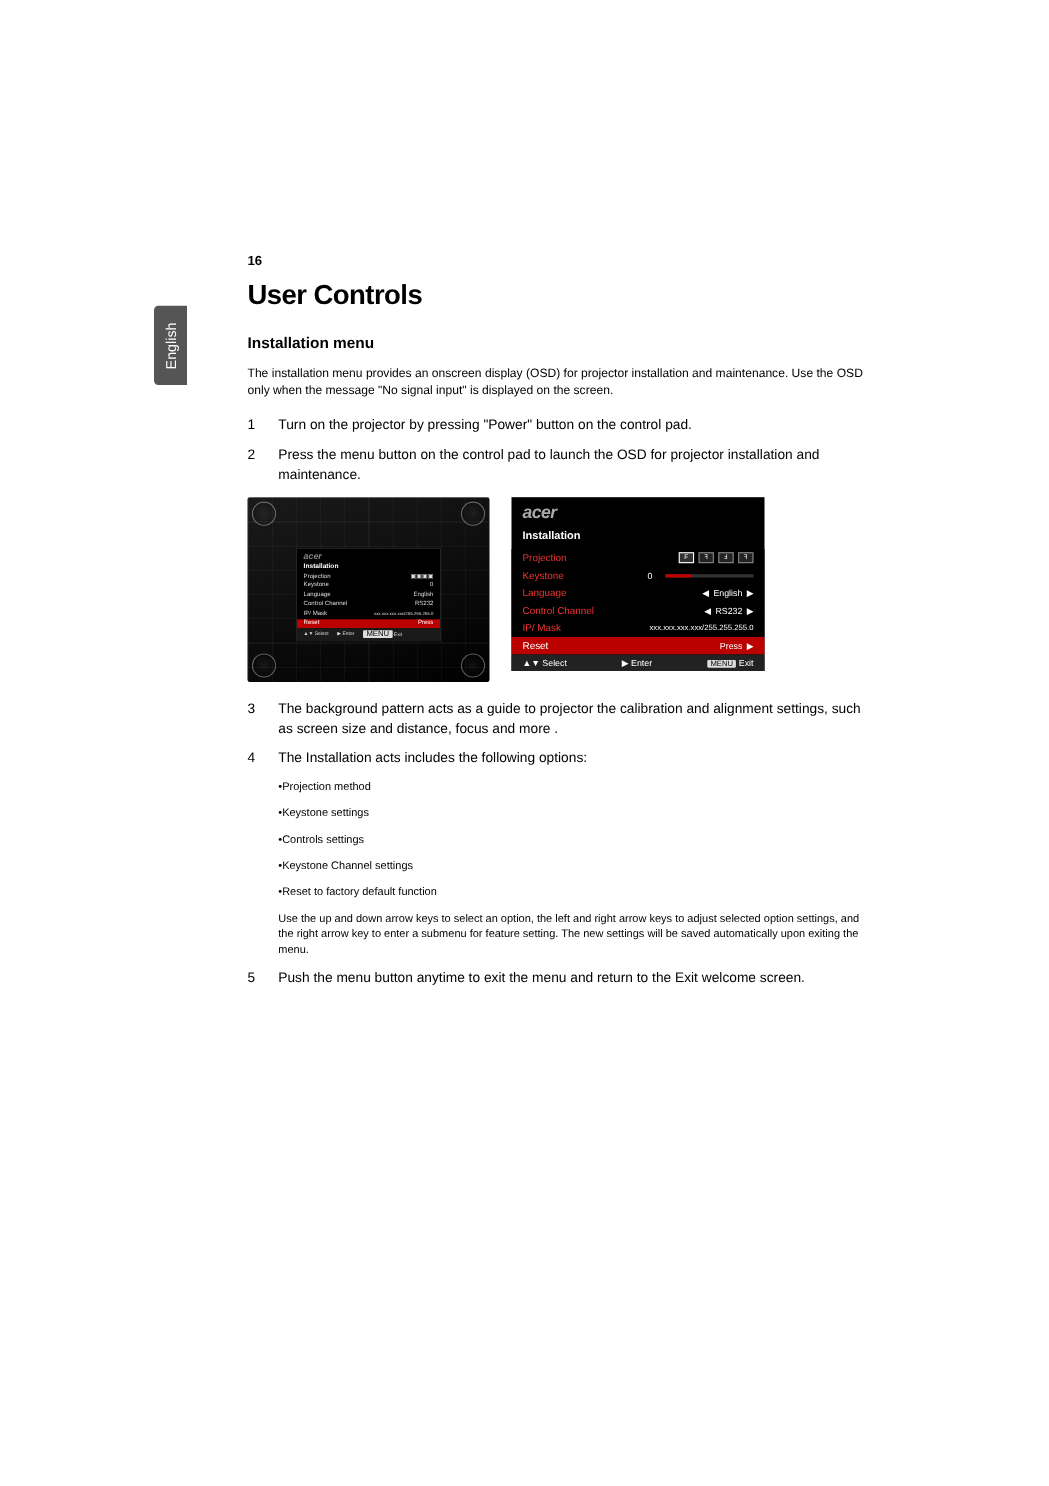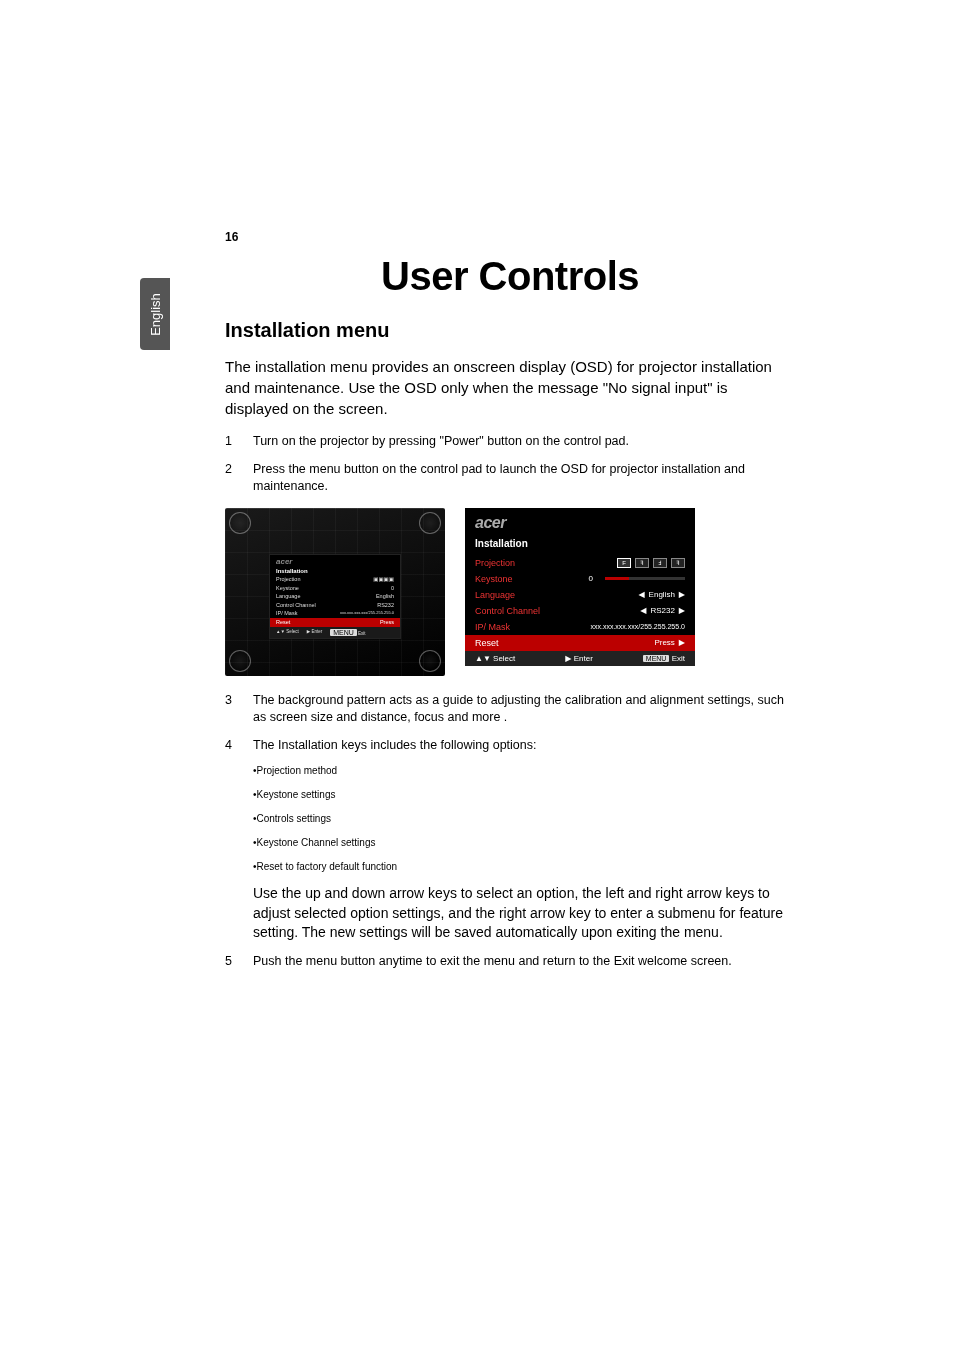--- a/index.html
+++ b/index.html
@@ -37,35 +37,34 @@
   }
   .side-tab span {
     transform: rotate(-90deg);
     white-space: nowrap;
   }
   .content {
     margin-left: 85px;
     width: 570px;
   }
   h1 {
-    font-size: 40px;
+    font-size: 25px;
     font-weight: 600;
     margin: 24px 0 20px;
     letter-spacing: -0.5px;
     font-family: "Trebuchet MS", "Segoe UI", Arial, sans-serif;
-    text-align: center;
   }
   h2 {
-    font-size: 20px;
+    font-size: 14px;
     font-weight: 600;
     margin: 10px 0 14px;
     font-family: "Trebuchet MS", "Segoe UI", Arial, sans-serif;
   }
   p.body {
-    font-size: 15px;
+    font-size: 11px;
     line-height: 1.4;
     margin-bottom: 14px;
   }
   ol.main { list-style: none; counter-reset: item; font-size: 12.5px; }
   ol.main > li {
     counter-increment: item;
     position: relative;
     padding-left: 28px;
     margin-bottom: 10px;
     line-height: 1.4;
@@ -175,21 +174,21 @@
     display: flex;
     justify-content: space-between;
     font-size: 8px;
     color:#fff;
   }
   .menu-badge { display:inline-block; padding:0 3px; background:#ddd; color:#000; font-size:7px; border-radius:1px; }
 
   .sublist { margin-top: 10px; }
   .sublist p { font-size: 10px; margin-bottom: 10px; line-height:1.4; }
   .bullet { margin-left: 0; margin-bottom: 10px; font-size:12.5px; }
-  .sub-p { margin-top: 3px; font-size:14px; line-height:1.4; }
+  .sub-p { margin-top: 3px; font-size:10px; line-height:1.4; }
 </style>
 </head>
 <body>
 
 <div class="page">
   <div class="page-num">16</div>
 
   <div class="side-tab">
     <span>English</span>
   </div>
@@ -300,23 +299,23 @@
           <span>▶ Enter</span>
           <span>
             <span class="menu-badge">MENU</span>
             <span>Exit</span>
           </span>
         </div>
       </div>
     </div>
 
     <ol class="main" start="3" style="counter-reset: item 2;">
-      <li>The background pattern acts as a guide to adjusting the calibration and alignment settings, such as screen size and distance, focus and more .</li>
+      <li>The background pattern acts as a guide to projector the calibration and alignment settings, such as screen size and distance, focus and more .</li>
       <li>
-        <span>The Installation keys includes the following options:</span>
+        <span>The Installation acts includes the following options:</span>
         <div class="sublist">
           <p class="bullet">•Projection method</p>
           <p class="bullet">•Keystone settings</p>
           <p class="bullet">•Controls settings</p>
           <p class="bullet">•Keystone Channel settings</p>
           <p class="bullet">•Reset to factory default function</p>
         </div>
         <p class="sub-p">Use the up and down arrow keys to select an option, the left and right arrow keys to adjust selected option settings, and the right arrow key to enter a submenu for feature setting. The new settings will be saved automatically upon exiting the menu.</p>
       </li>
       <li>Push the menu button anytime to exit the menu and return to the Exit welcome screen.</li>

